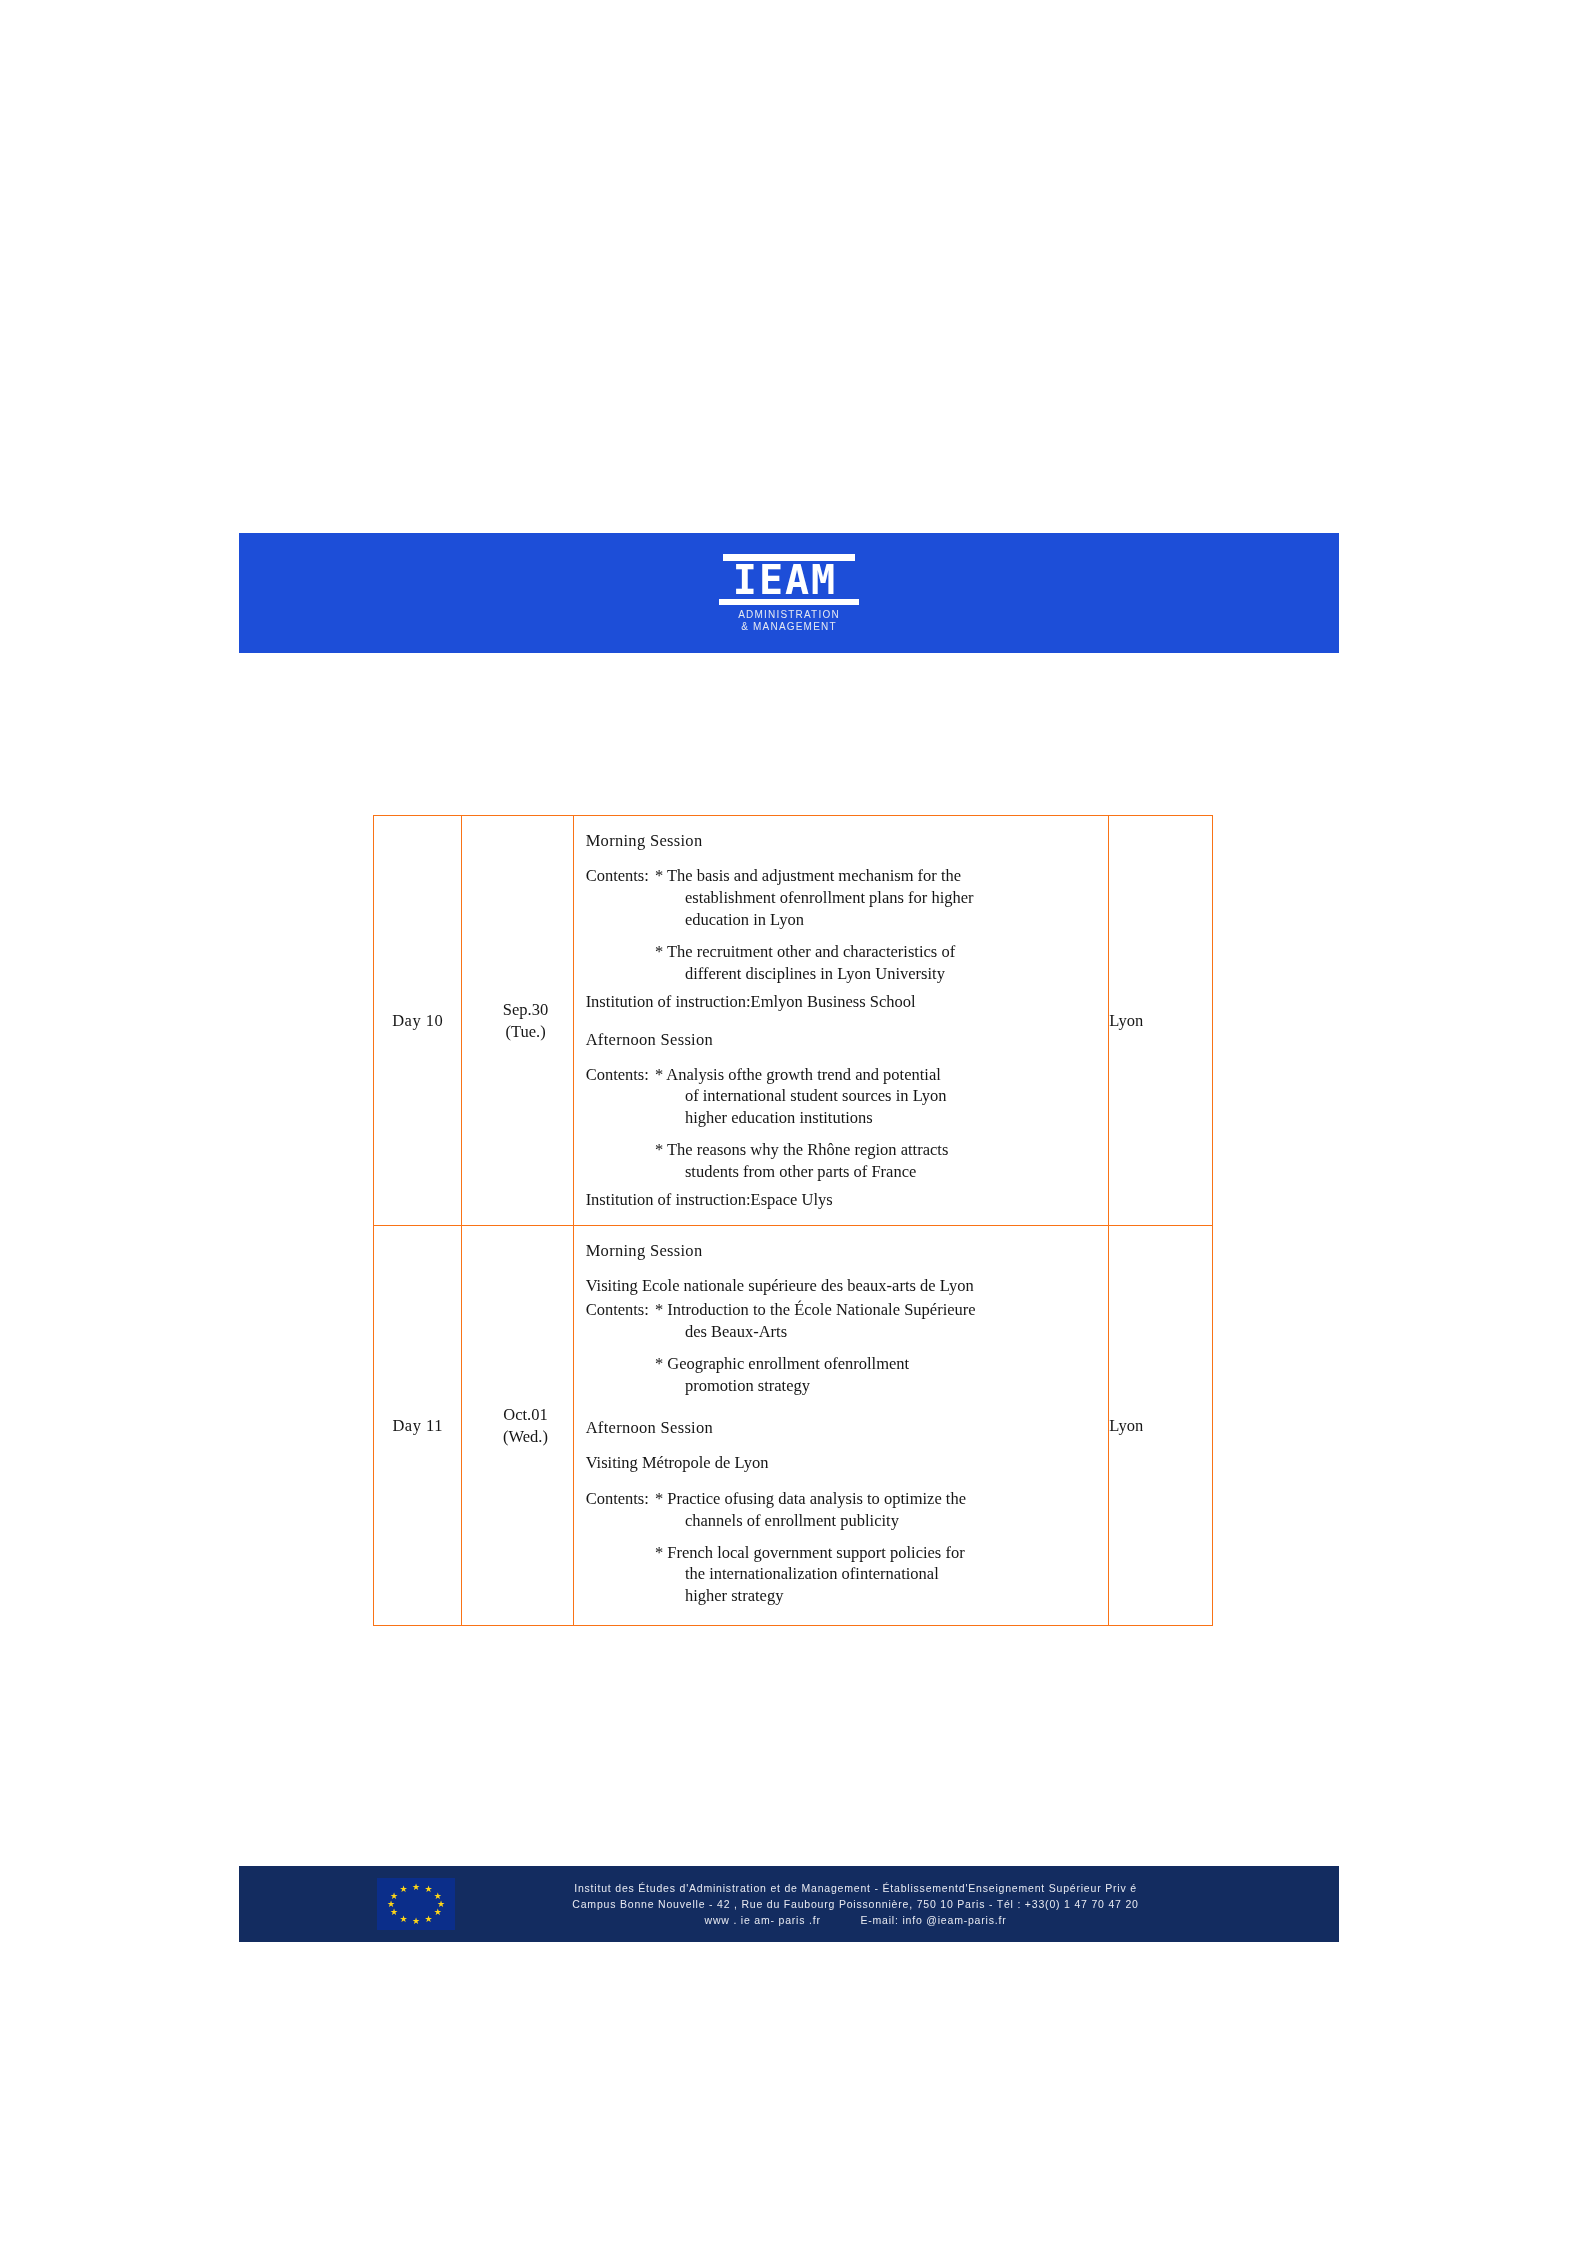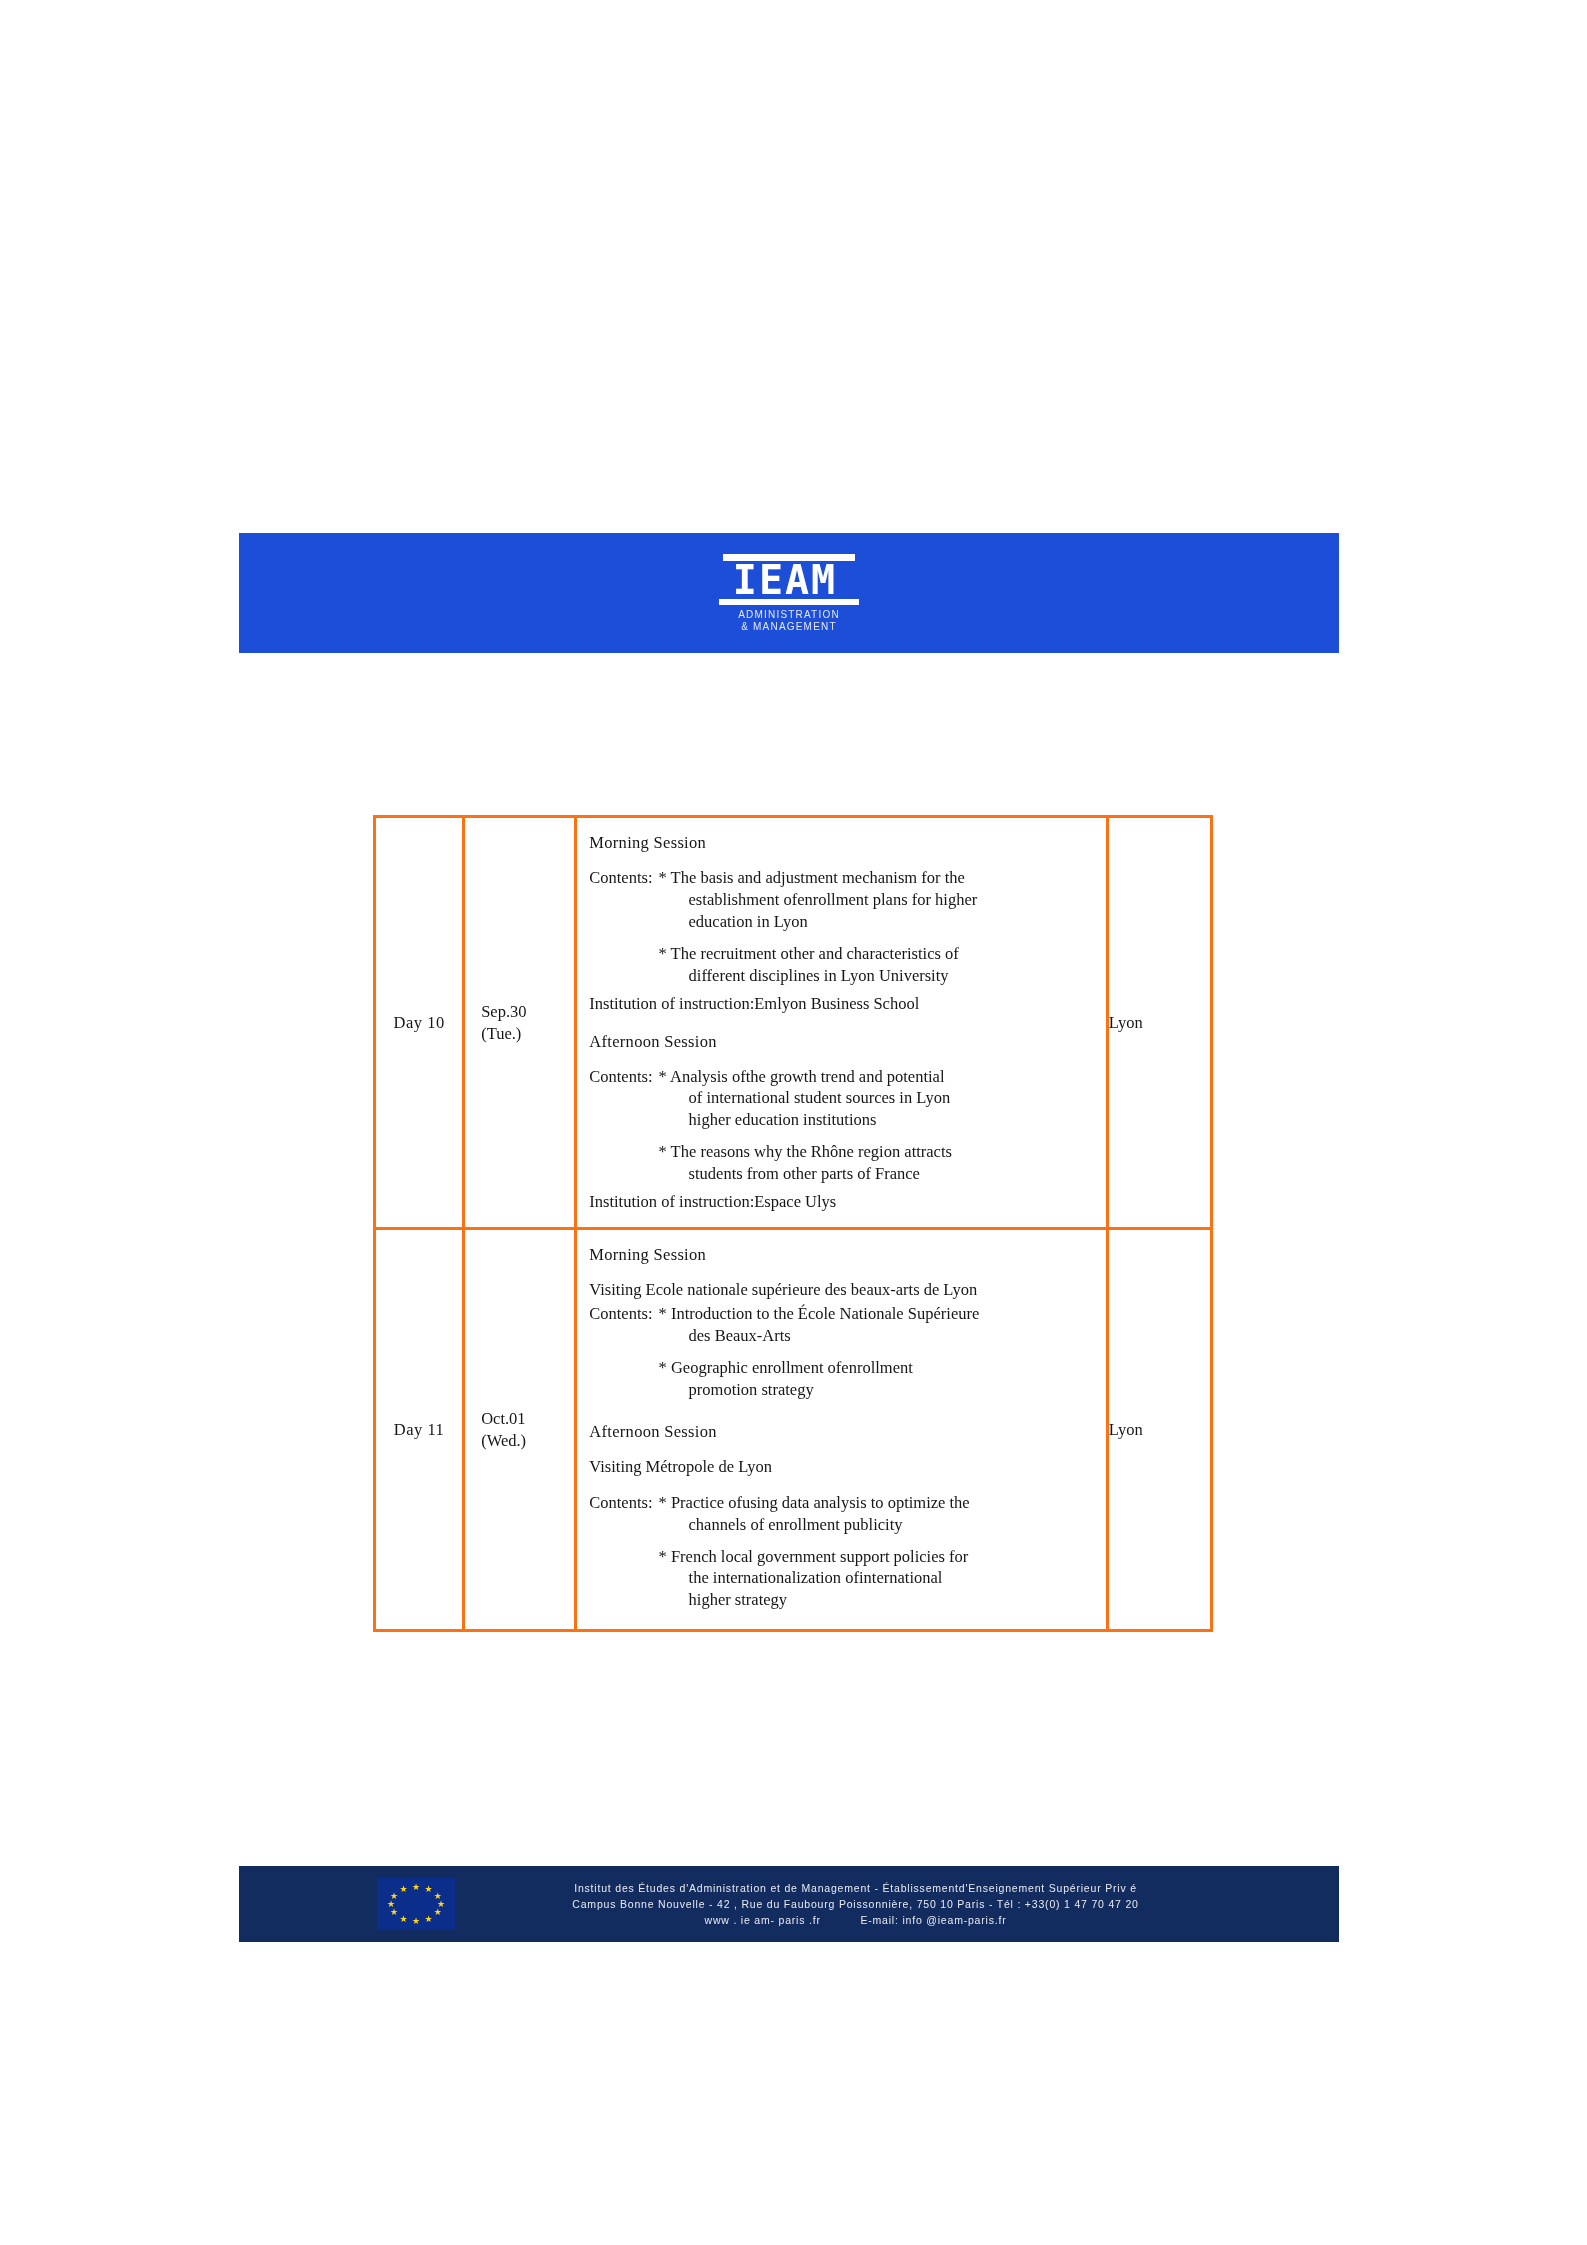--- a/index.html
+++ b/index.html
@@ -80,33 +80,34 @@
     position: absolute;
     left: 373px;
     top: 815px;
     width: 840px;
     border-collapse: collapse;
     font-size: 16.5px;
     line-height: 1.33;
     color: #161616;
   }
   .schedule-table td {
-    border: 3px solid #f97316;
+    border: 1px solid #f97316;
     vertical-align: middle;
     padding: 0;
   }
   td.col-day {
     width: 92px;
     text-align: center;
     letter-spacing: 0.5px;
   }
   td.col-date {
     width: 98px;
     padding-left: 16px;
     vertical-align: middle;
+    text-align: center;
   }
   td.col-body {
     width: 535px;
     padding: 14px 10px 14px 12px;
     vertical-align: top;
   }
   td.col-place {
     width: 108px;
     text-align: left;
   }

